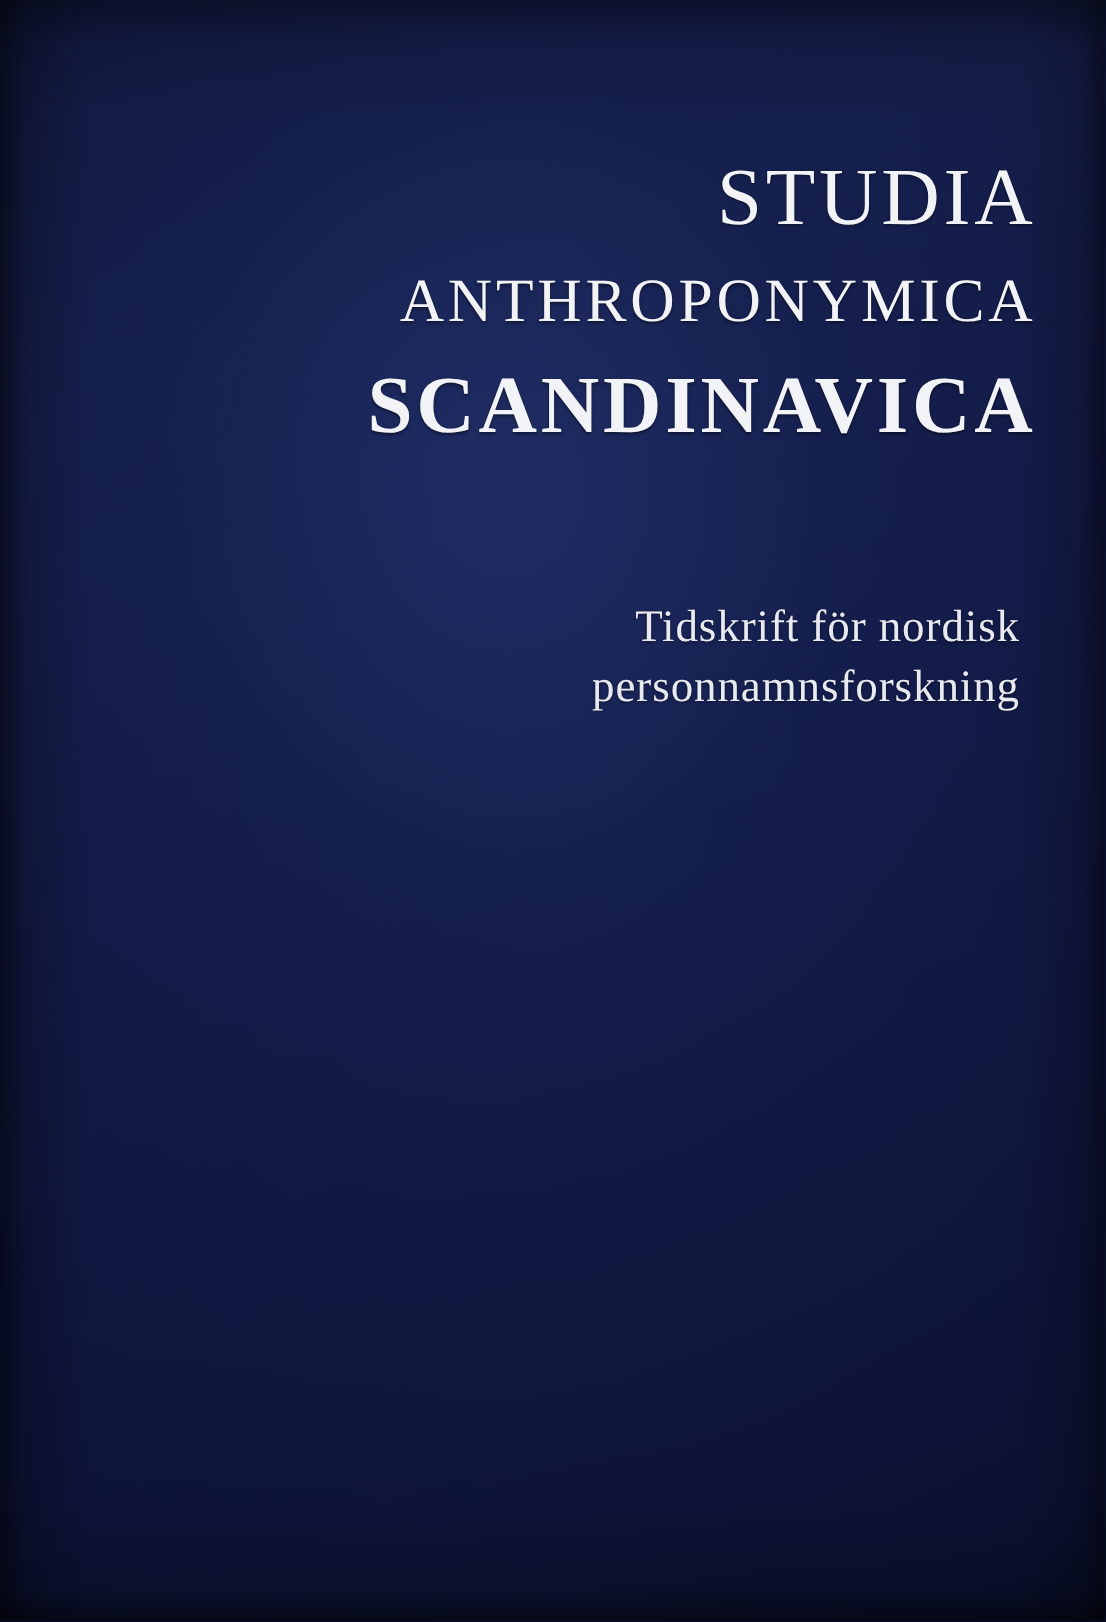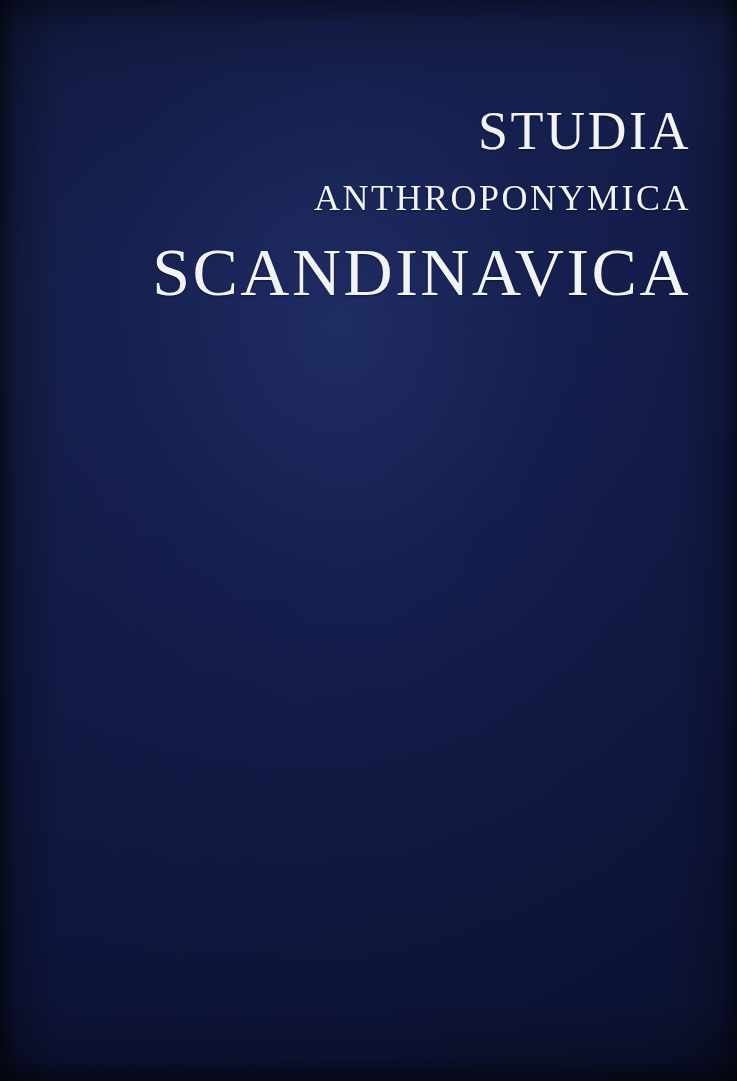--- a/index.html
+++ b/index.html
@@ -66,22 +66,22 @@
   .title-line {
     color: #f2f3f7;
     font-family: "Liberation Serif", serif;
     font-weight: 400;
     letter-spacing: 2.5px;
     line-height: 1.0;
     text-shadow: 0 1px 2px rgba(0,0,0,0.45);
     white-space: nowrap;
   }
   .title-line.l1 { font-size: 54px; margin-bottom: 22px; }
-  .title-line.l2 { font-size: 36px; margin-bottom: 22px; }
-  .title-line.l3 { font-size: 68px; }
+  .title-line.l2 { font-size: 41px; margin-bottom: 22px; }
+  .title-line.l3 { font-size: 54px; font-weight: bold; }
 
   .subtitle-block {
     position: absolute;
     top: 398px;
     left: 0;
     right: 57px;
     text-align: right;
     z-index: 3;
   }
   .subtitle-line {
@@ -116,15 +116,19 @@
 <body>
 
 <div class="cover">
 
   <div class="title-block">
     <div class="title-line l1">STUDIA</div>
     <div class="title-line l2">ANTHROPONYMICA</div>
     <div class="title-line l3">SCANDINAVICA</div>
   </div>
 
+  <div class="subtitle-block">
+    <div class="subtitle-line">Tidskrift för nordisk</div>
+    <div class="subtitle-line">personnamnsforskning</div>
+  </div>
 
 
 </div>
 
 </body></html>

